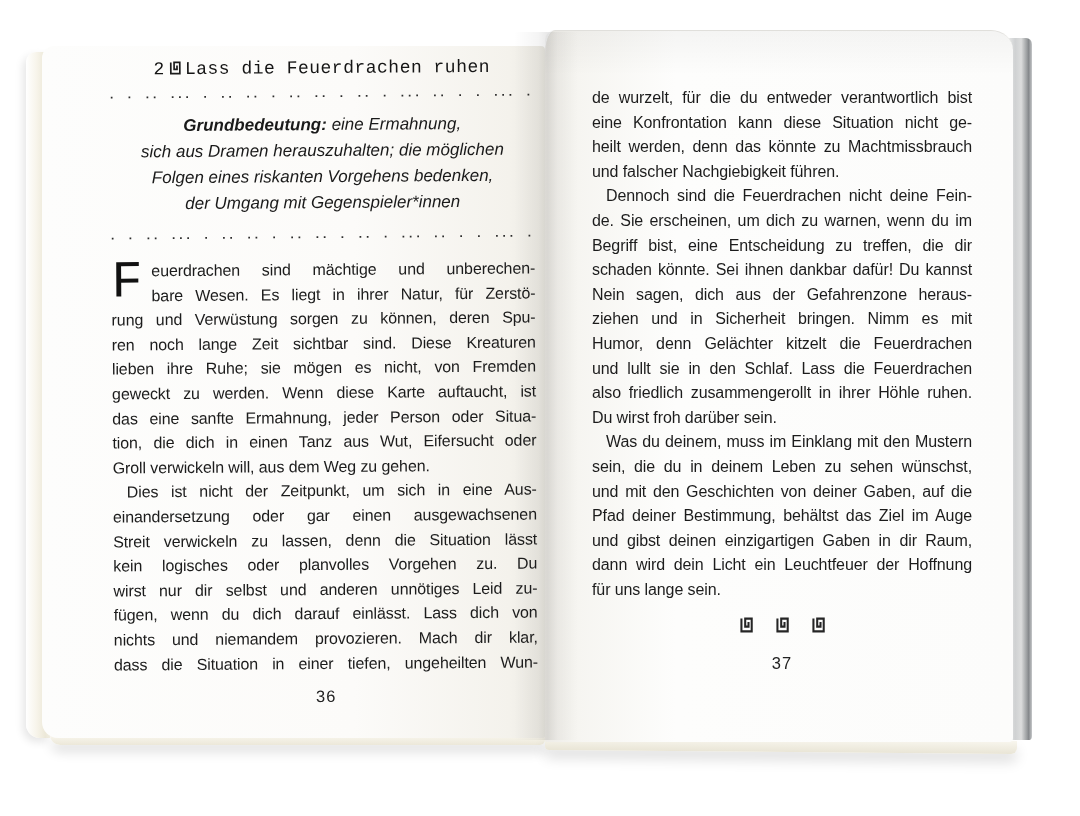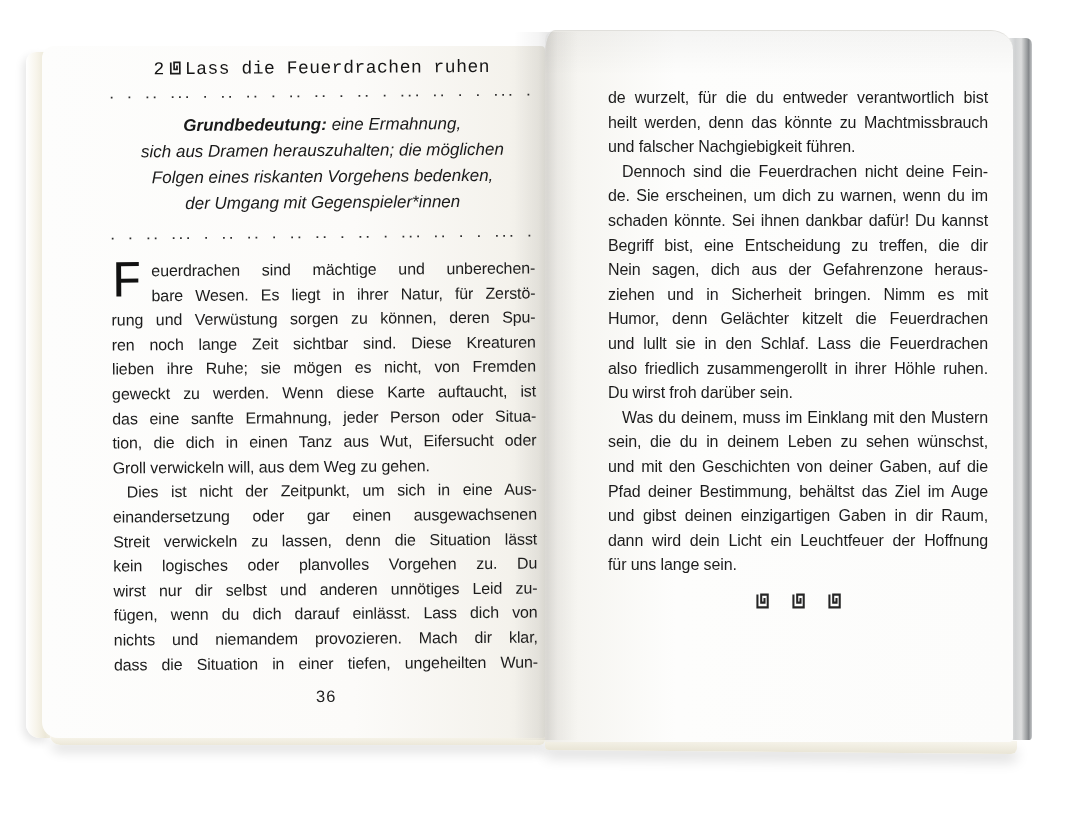--- a/index.html
+++ b/index.html
@@ -28,21 +28,21 @@
   .bottom-stack-right{position:absolute;left:545px;top:739px;width:472px;height:13px;
     background:linear-gradient(#f8f6ee,#e9e5d6);transform:skewY(0.5deg);
     border-radius:0 0 6px 4px;box-shadow:0 8px 13px rgba(0,0,0,.13);}
   .spine-shadow{position:absolute;left:514px;top:32px;width:64px;height:708px;pointer-events:none;
     background:linear-gradient(to right,rgba(0,0,0,0) 0%,rgba(0,0,0,.045) 38%,rgba(0,0,0,.09) 52%,rgba(0,0,0,.03) 68%,rgba(0,0,0,0) 100%);}
   .top-shade{position:absolute;left:545px;top:30px;width:468px;height:46px;pointer-events:none;
     background:linear-gradient(rgba(0,0,0,.035),rgba(0,0,0,0));border-radius:10px 22px 0 0;}
 
   
   .left-col{position:absolute;left:112px;top:58px;width:424px;color:#1d1d1d;transform:rotate(-0.4deg);}
-  .right-col{position:absolute;left:592px;top:86px;width:380px;color:#1d1d1d;margin-left:16px;}
+  .right-col{position:absolute;left:592px;top:86px;width:380px;color:#1d1d1d;}
 
   .chapter-title{margin:0;font-family:"Liberation Mono",monospace;font-weight:400;
     font-size:18px;letter-spacing:.5px;text-align:center;color:#151515;white-space:nowrap;}
   .chapter-title .sp-icon{position:relative;top:1px;margin:0 3px;}
 
   .dots{margin-top:8px;font-size:12px;font-weight:700;letter-spacing:4px;color:#2c2c2c;
     text-align:justify;text-align-last:justify;line-height:14px;}
   .dots.second{margin-top:11px;}
 
   .intro{margin-top:12px;font-style:italic;font-size:17px;line-height:26px;text-align:center;color:#1a1a1a;}
@@ -119,28 +119,29 @@
           </div>
         </div>
 
       <div class="pageno">36</div>
     </div>
 
     <div class="right-col">
       <div class="body-text" style="margin-top:0;">
           <div class="para">
             <div class="bline">de wurzelt, für die du entweder verantwortlich bist</div>
+            <div class="bline">eine Konfrontation kann diese Situation nicht ge-</div>
             <div class="bline">heilt werden, denn das könnte zu Machtmissbrauch</div>
             <div class="bline parend">und falscher Nachgiebigkeit führen.</div>
           </div>
           <div class="para">
             <div class="bline indent">Dennoch sind die Feuerdrachen nicht deine Fein-</div>
             <div class="bline">de. Sie erscheinen, um dich zu warnen, wenn du im</div>
+            <div class="bline">Begriff bist, eine Entscheidung zu treffen, die dir</div>
             <div class="bline">schaden könnte. Sei ihnen dankbar dafür! Du kannst</div>
-            <div class="bline">Begriff bist, eine Entscheidung zu treffen, die dir</div>
             <div class="bline">Nein sagen, dich aus der Gefahrenzone heraus-</div>
             <div class="bline">ziehen und in Sicherheit bringen. Nimm es mit</div>
             <div class="bline">Humor, denn Gelächter kitzelt die Feuerdrachen</div>
             <div class="bline">und lullt sie in den Schlaf. Lass die Feuerdrachen</div>
             <div class="bline">also friedlich zusammengerollt in ihrer Höhle ruhen.</div>
             <div class="bline parend">Du wirst froh darüber sein.</div>
           </div>
           <div class="para">
             <div class="bline indent">Was du deinem, muss im Einklang mit den Mustern</div>
             <div class="bline">sein, die du in deinem Leben zu sehen wünschst,</div>
@@ -157,16 +158,17 @@
             <path d="M3 1.4 V12.6 H12 V1.4 H6.3 V8.4 H9.2 V4.4" fill="none" stroke="#252525" stroke-width="1.8"></path>
           </svg>
         <svg class="sp-icon" width="16" height="16" viewBox="0 0 14 14">
             <path d="M3 1.4 V12.6 H12 V1.4 H6.3 V8.4 H9.2 V4.4" fill="none" stroke="#252525" stroke-width="1.8"></path>
           </svg>
         <svg class="sp-icon" width="16" height="16" viewBox="0 0 14 14">
             <path d="M3 1.4 V12.6 H12 V1.4 H6.3 V8.4 H9.2 V4.4" fill="none" stroke="#252525" stroke-width="1.8"></path>
           </svg>
       </div>
 
+      <div class="pageno">37</div>
     </div>
 
   </div>
 </div>
 
 </body></html>

